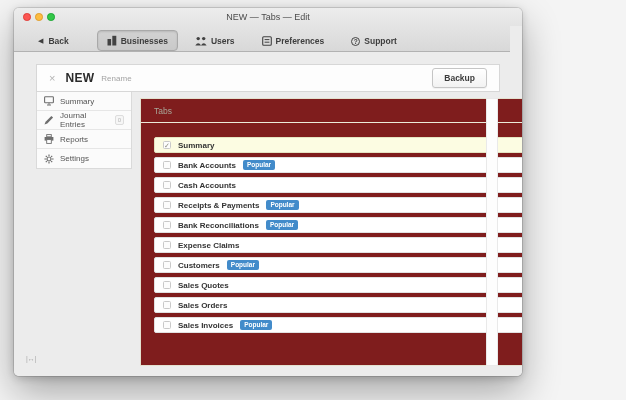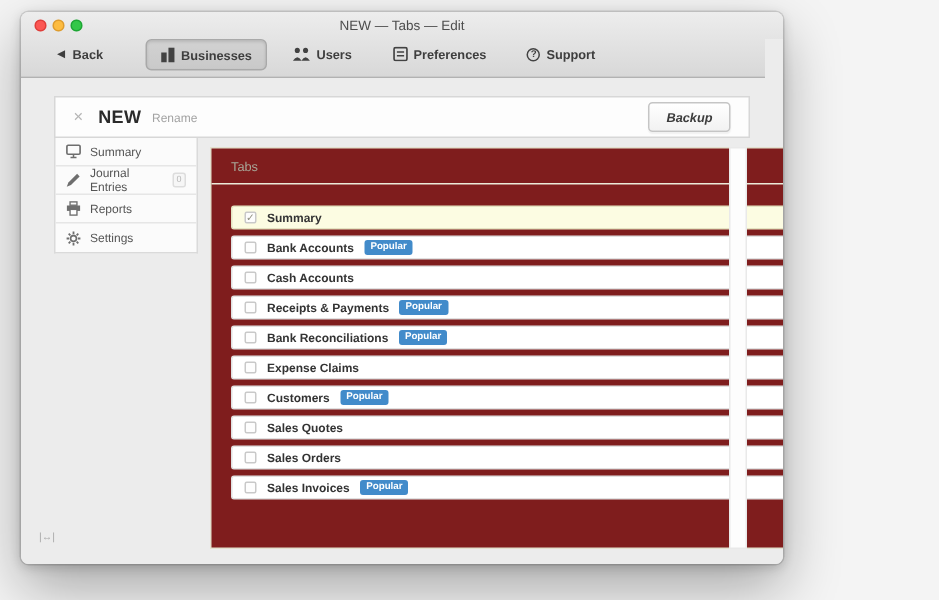--- a/index.html
+++ b/index.html
@@ -18,21 +18,21 @@
   .light { width:7.5px; height:7.5px; border-radius:50%; }
   .light.red    { background:#fc5753; border:0.5px solid #df3e3a; }
   .light.yellow { background:#fdbc40; border:0.5px solid #de9c2e; }
   .light.green  { background:#33c748; border:0.5px solid #1da634; }
   .win-title { position:absolute; left:0; right:0; top:0; height:18px;
     line-height:19px; text-align:center; font-size:9px; color:#4c4c4c; }
 
   
   .toolbar { position:absolute; left:0; top:18px; right:12px; height:26px;
     background:linear-gradient(#e4e4e4,#d8d8d8); border-bottom:1px solid #b2b2b2;
-    display:flex; align-items:flex-start; padding:0 14px; }
+    display:flex; align-items:flex-end; padding:0 14px; }
   .tb-item { display:flex; align-items:center; gap:4px; font-size:8.5px;
     font-weight:bold; color:#3e3e3e; padding:4px 9px; border-radius:4px;
     border:1px solid transparent; margin-right:7px; }
   .tb-item.active { background:linear-gradient(#d2d2d2,#c9c9c9);
     border:1px solid #a9a9a9; box-shadow:inset 0 1px 2px rgba(0,0,0,.12); }
   .tb-back { margin-right:18px; }
   .chev { font-size:7px; color:#3e3e3e; margin-right:1px; }
   .tb-icon { display:inline-flex; }
   .q-circle { width:9px; height:9px; border:1px solid #444; border-radius:50%;
     font-size:6.5px; line-height:8px; text-align:center; font-weight:bold; color:#444; }
@@ -42,21 +42,21 @@
 
   
   .card-header { position:absolute; left:22px; right:22px; top:11px; height:28px;
     background:#fdfdfd; border:1px solid #d7d7d7;
     display:flex; align-items:center; padding:0 12px; }
   .close-x { color:#b4b4b4; font-size:11px; margin-right:10px; cursor:default; }
   .biz-name { font-size:12px; font-weight:bold; color:#2b2b2b; letter-spacing:.3px; }
   .rename { font-size:8px; color:#a3a3a3; margin-left:7px; }
   .backup-btn { margin-left:auto; font-size:8.5px; font-weight:bold; color:#3c3c3c;
     background:linear-gradient(#ffffff,#f2f2f2); border:1px solid #c5c5c5;
-    border-radius:3px; padding:4px 11px; box-shadow:0 1px 1px rgba(0,0,0,.05);font-style:italic; }
+    border-radius:3px; padding:4px 11px; box-shadow:0 1px 1px rgba(0,0,0,.05); }
 
   
   .side-nav { position:absolute; left:22px; top:39px; width:96px;
     background:#fbfbfb; border:1px solid #dadada; border-top:none; }
   .side-item { height:19px; display:flex; align-items:center; gap:6px;
     padding:0 7px; border-bottom:1px solid #e6e6e6; font-size:8px; color:#555; }
   .side-item:last-child { border-bottom:none;align-items:center; }
   .side-icon { display:inline-flex; width:10px; justify-content:center; }
   .side-badge { margin-left:auto; width:10px; height:10px; background:#f6f6f6;
     border:1px solid #ddd; border-radius:2px; font-size:6px; line-height:9px;

